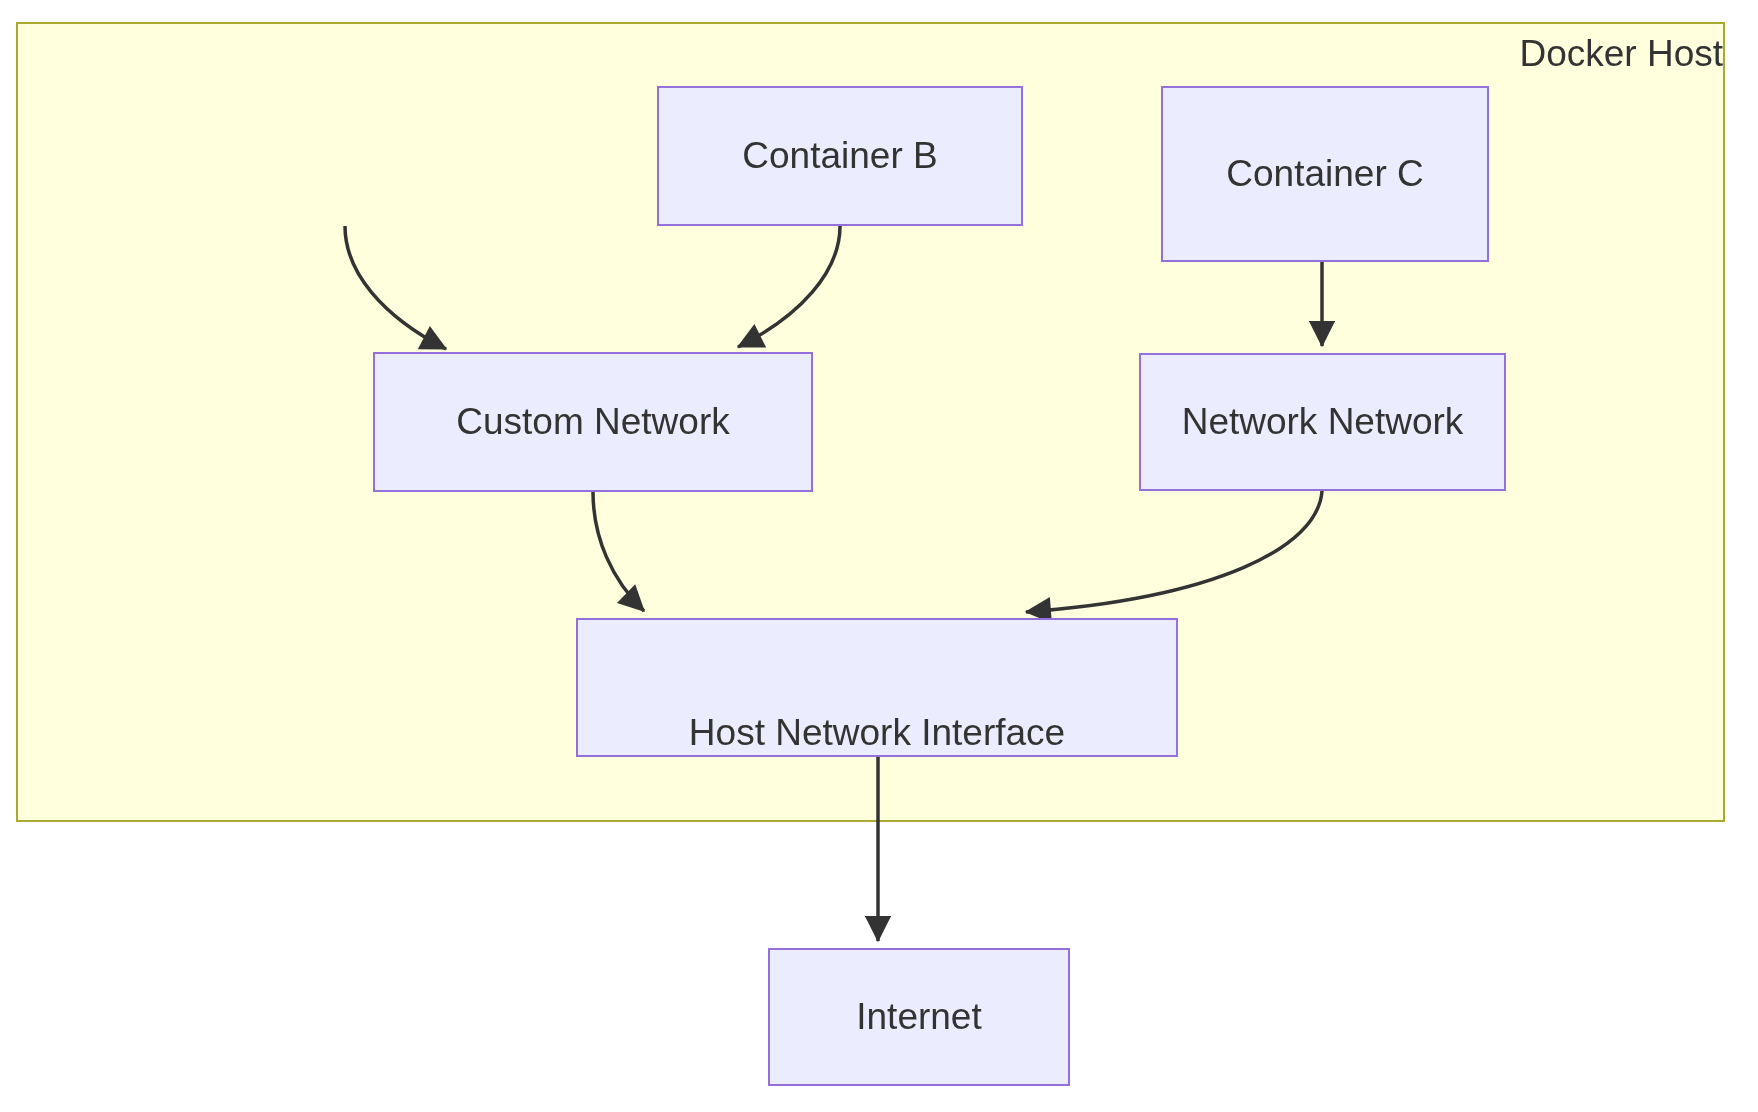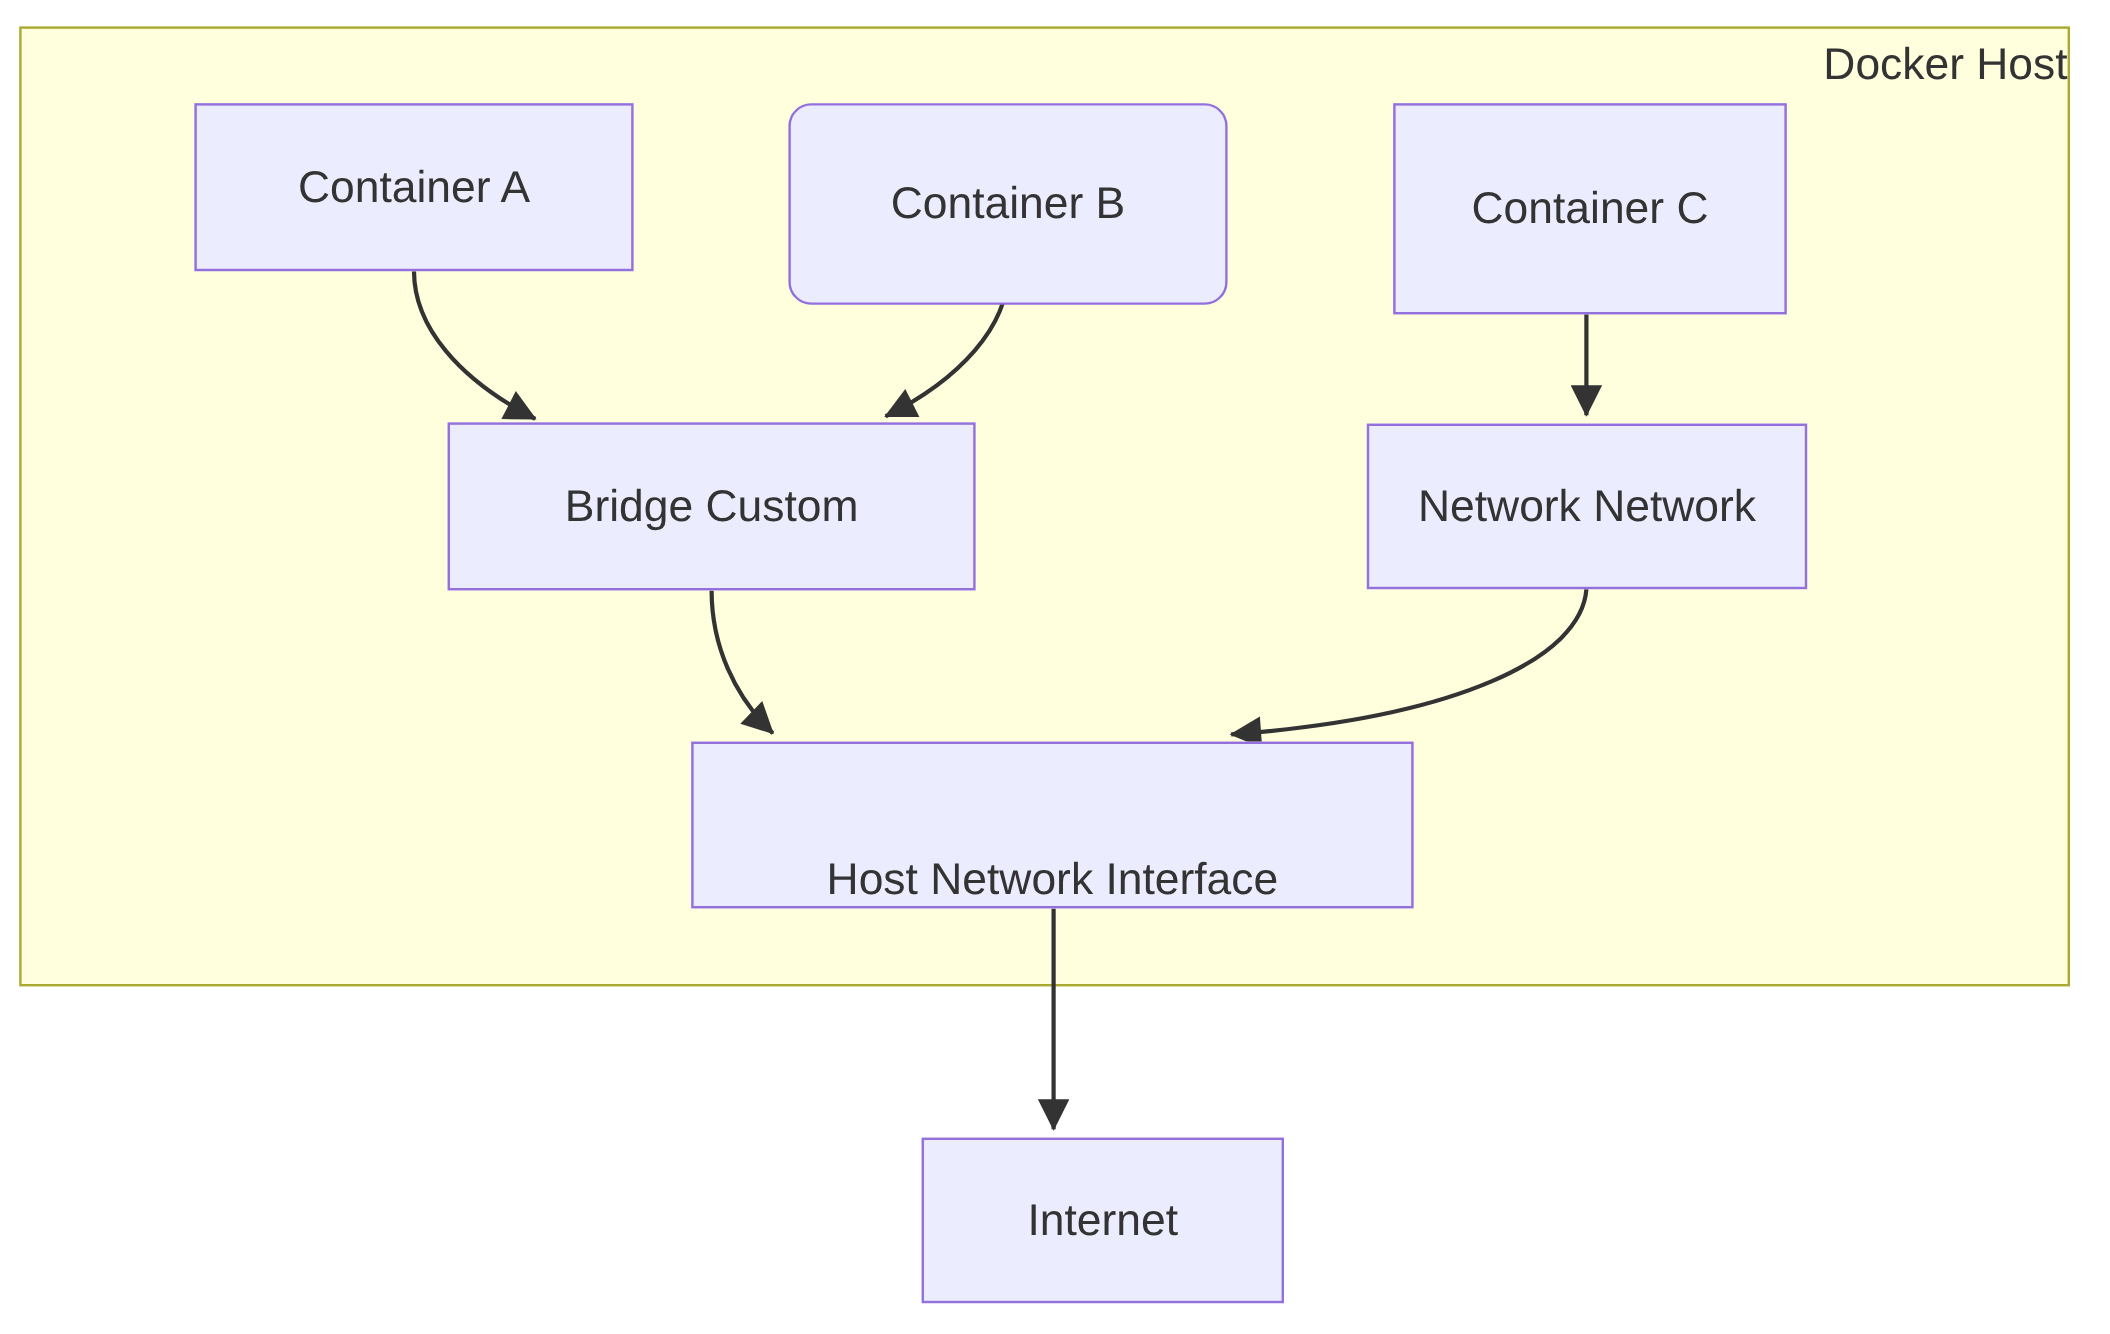--- a/index.html
+++ b/index.html
@@ -50,21 +50,21 @@
     justify-content: center;
     background: var(--node-fill, #ECECFF);
     border: 2px solid var(--node-border, #9370DB);
     font-size: 37px;
     line-height: 1.2;
     color: var(--text, #333333);
     z-index: 3;
     text-align: center;
   }
   .n-container-a { left: 162px;  top: 86px;  width: 366px; height: 140px; }
-  .n-container-b { left: 657px;  top: 86px;  width: 366px; height: 168px; border-radius: 19px; }
+  .n-container-b { left: 657px;  top: 86px;  width: 366px; height: 140px; }
   .n-container-c { left: 1161px; top: 86px;  width: 328px; height: 176px; }
   .n-bridge      { left: 373px;  top: 352px; width: 440px; height: 140px; }
   .n-custom      { left: 1139px; top: 353px; width: 367px; height: 138px; }
   .n-hostif     { left: 576px;  top: 618px; width: 602px; height: 139px; align-items: flex-end; }
   .n-internet    { left: 768px;  top: 948px; width: 302px; height: 138px; }
 </style>
 </head>
 <body>
 
 <div class="stage">
@@ -80,34 +80,31 @@
       </marker>
     </defs>
     <path class="edge" d="M345,226 C345,272 382,316 446,349" marker-end="url(#arrowhead)"></path>
     <path class="edge" d="M840,226 C840,272 800,316 738,347" marker-end="url(#arrowhead)"></path>
     <path class="edge" d="M1322,226 L1322,346" marker-end="url(#arrowhead)"></path>
     <path class="edge" d="M593,492 C593,538 612,580 644,611" marker-end="url(#arrowhead)"></path>
     <path class="edge" d="M1322,491 C1318,548 1215,598 1026,612" marker-end="url(#arrowhead)"></path>
     <path class="edge" d="M878,757 L878,941" marker-end="url(#arrowhead)"></path>
   </svg>
 
-  <div class="node n-container-a">
-    <span class="node-label">Container A</span>
-  </div>
 
   <div class="node n-container-b">
     <span class="node-label">Container B</span>
   </div>
 
   <div class="node n-container-c">
     <span class="node-label">Container C</span>
   </div>
 
   <div class="node n-bridge">
-    <span class="node-label">Bridge Custom</span>
+    <span class="node-label">Custom Network</span>
   </div>
 
   <div class="node n-custom">
     <span class="node-label">Network Network</span>
   </div>
 
   <div class="node n-hostif">
     <span class="node-label">Host Network Interface</span>
   </div>
 

